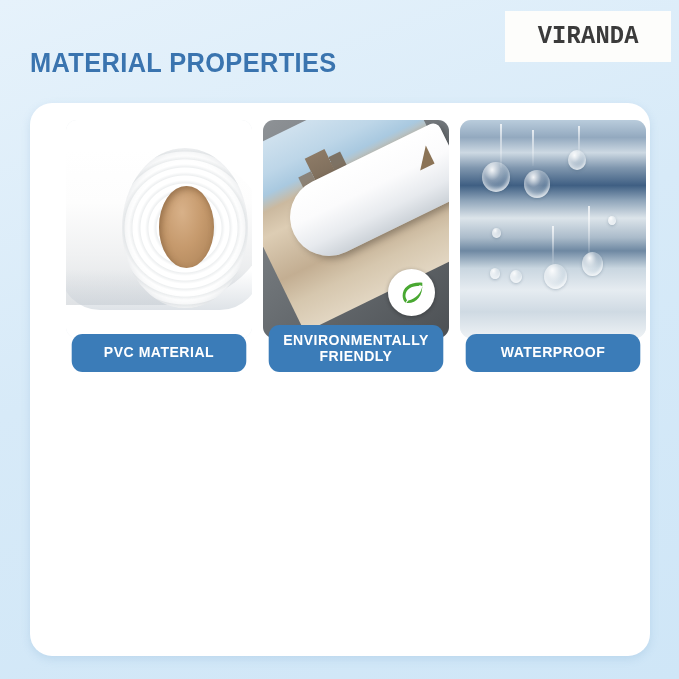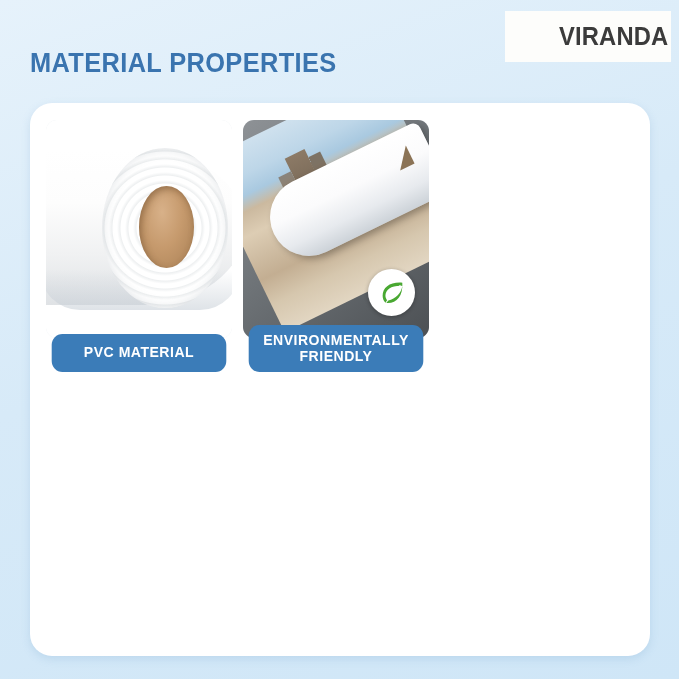--- a/index.html
+++ b/index.html
@@ -33,21 +33,22 @@
     white-space: nowrap;
   }
 
   .brand-logo {
     position: absolute;
     left: 505px; top: 11px;
     width: 166px; height: 51px;
     background: #fdfdfb;
     display: flex;
     align-items: center;
-    justify-content: flex-end;
+    justify-content: center;
+    font-family: Liberation Mono, monospace;
   }
   .brand-logo-text {
     font-size: 25px;
     font-weight: 700;
     letter-spacing: 0.2px;
     color: #3b3b3b;
     transform: scaleX(0.95);
   }
 
   
@@ -55,21 +56,21 @@
     position: absolute;
     left: 30px; top: 103px;
     width: 620px; height: 553px;
     background: #ffffff;
     border-radius: 22px;
     box-shadow: 0 3px 9px rgba(110,160,200,0.22);
   }
 
   .grid {
     position: absolute;
-    left: 16px; top: 17px;
+    left: 36px; top: 17px;
     width: 580px;
     display: grid;
     grid-template-columns: repeat(3, 1fr);
     grid-template-rows: repeat(2, 252px);
     column-gap: 11px;
     row-gap: 13px;
   }
 
   
   .card {
@@ -367,17 +368,38 @@
               <path d="M25 7.6C18 14 13.6 19.6 9.6 26.4" stroke="#ffffff" stroke-width="1.1" fill="none" opacity="0.85"></path>
               <path d="M22 10.4l-7.4 1.2M20 14l-7.6 1M17.6 17.6l-7 1.2" stroke="#ffffff" stroke-width="0.9" fill="none" opacity="0.7"></path>
             </svg>
           </div>
         </div>
       </div>
       <div class="card-label two-line">ENVIRONMENTALLY FRIENDLY</div>
     </div>
 
 
+    <div class="card">
+      <div class="card-image">
+        <div class="art-water">
+          <div class="trail" style="left:40px;top:4px;height:44px;"></div>
+          <div class="trail" style="left:72px;top:10px;height:36px;"></div>
+          <div class="trail" style="left:118px;top:6px;height:30px;"></div>
+          <div class="trail" style="left:128px;top:86px;height:52px;"></div>
+          <div class="trail" style="left:92px;top:106px;height:38px;"></div>
+          <div class="drop" style="left:22px;top:42px;width:28px;height:30px;"></div>
+          <div class="drop" style="left:64px;top:50px;width:26px;height:28px;"></div>
+          <div class="drop" style="left:108px;top:30px;width:18px;height:20px;"></div>
+          <div class="drop" style="left:32px;top:108px;width:9px;height:10px;"></div>
+          <div class="drop" style="left:84px;top:144px;width:23px;height:25px;"></div>
+          <div class="drop" style="left:122px;top:132px;width:21px;height:24px;"></div>
+          <div class="drop" style="left:30px;top:148px;width:10px;height:11px;"></div>
+          <div class="drop" style="left:50px;top:150px;width:12px;height:13px;"></div>
+          <div class="drop" style="left:148px;top:96px;width:8px;height:9px;"></div>
+        </div>
+      </div>
+      <div class="card-label">WATERPROOF</div>
+    </div>
 
 
 
   </div>
 </div>
 
 </body></html>

